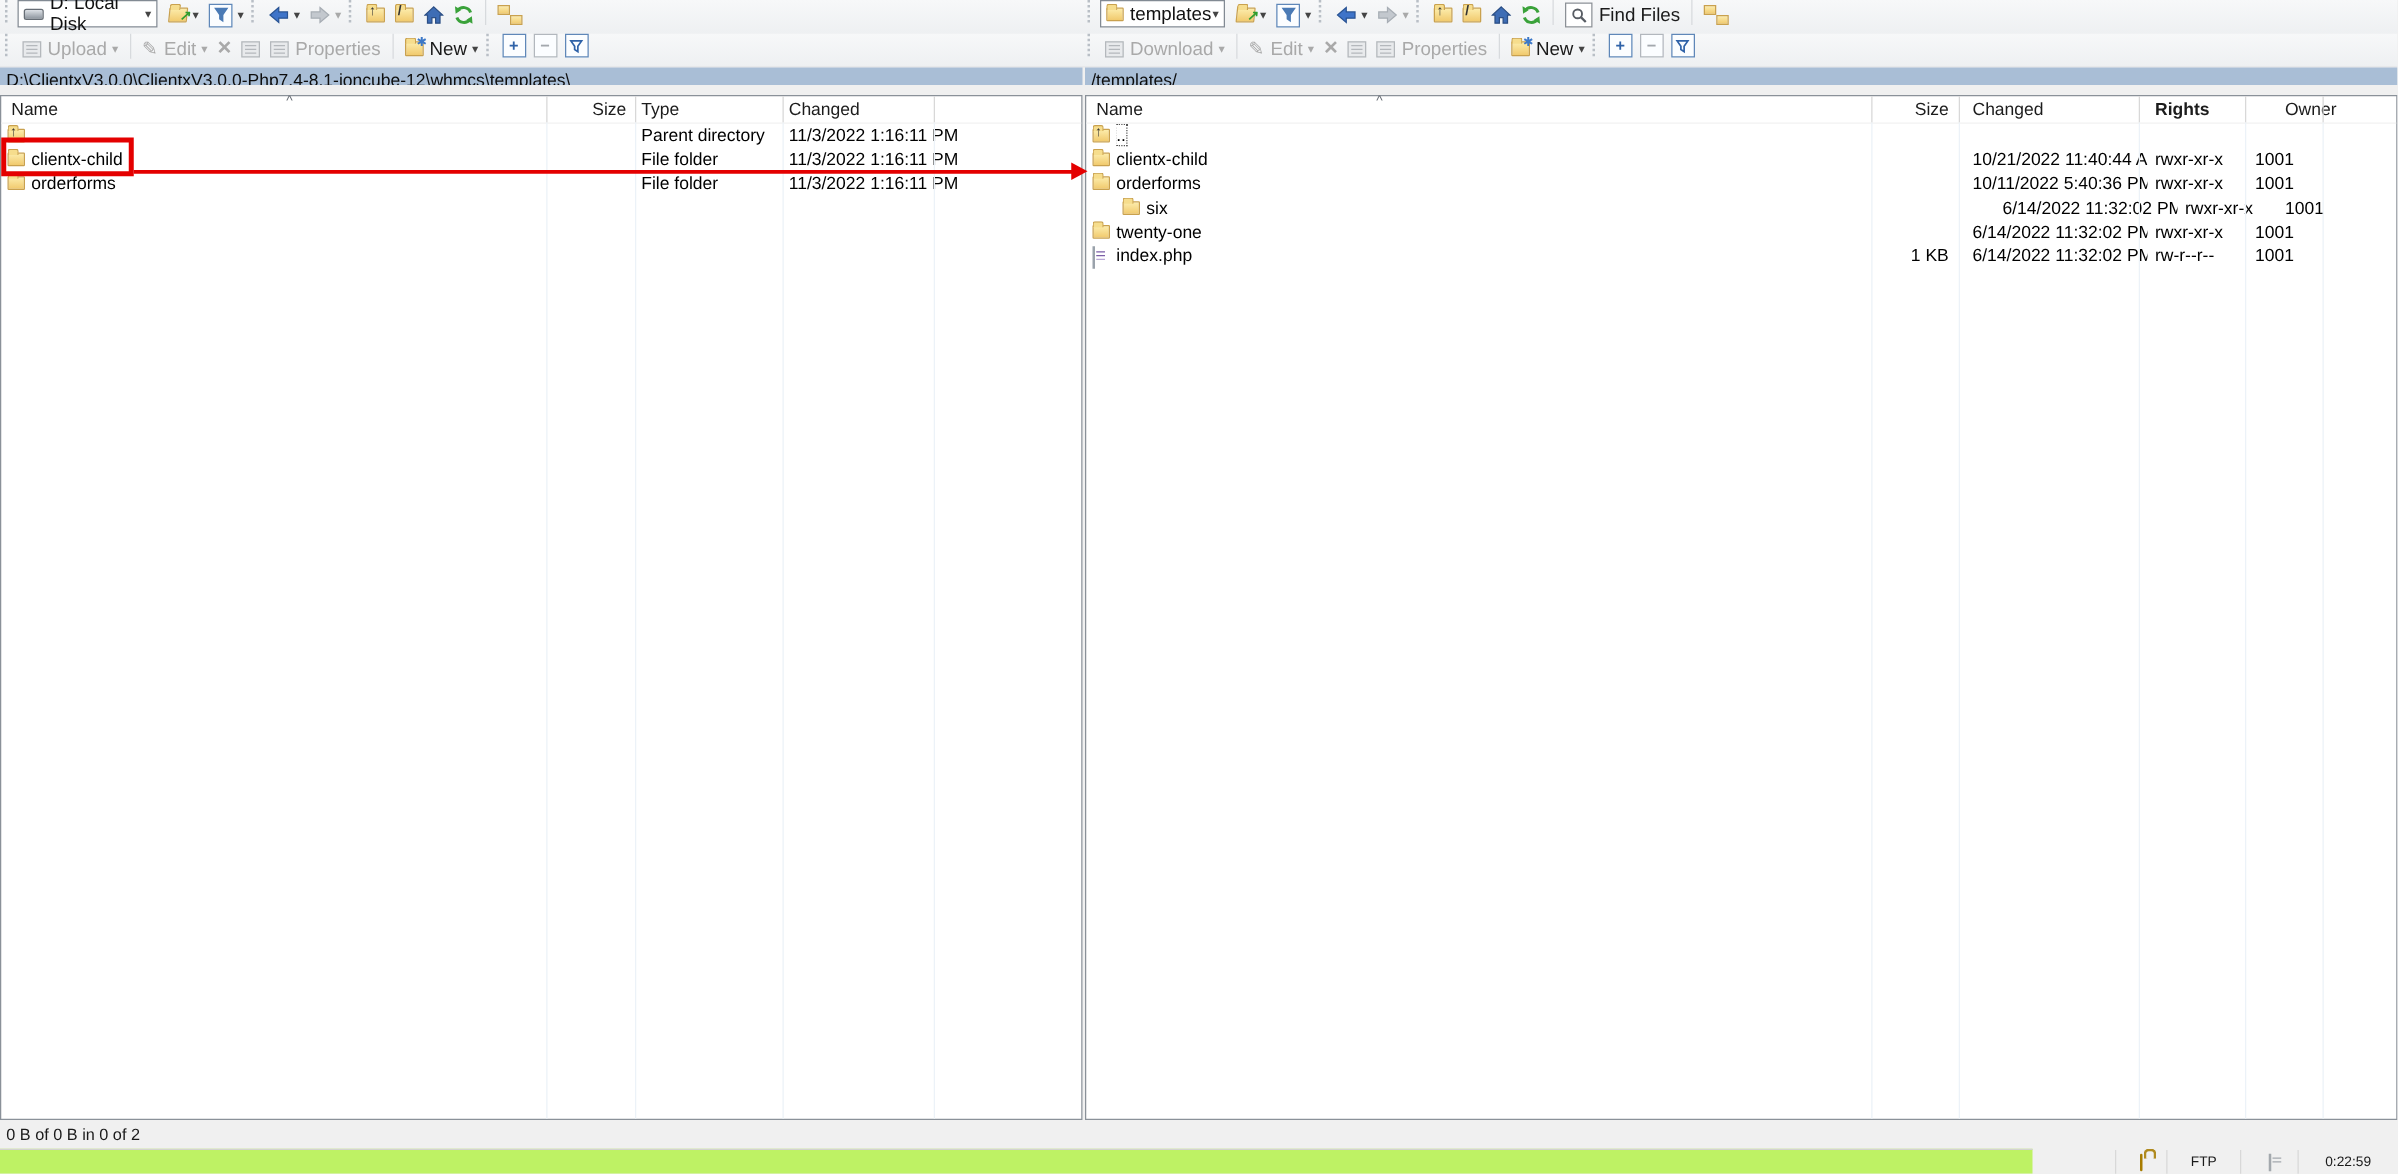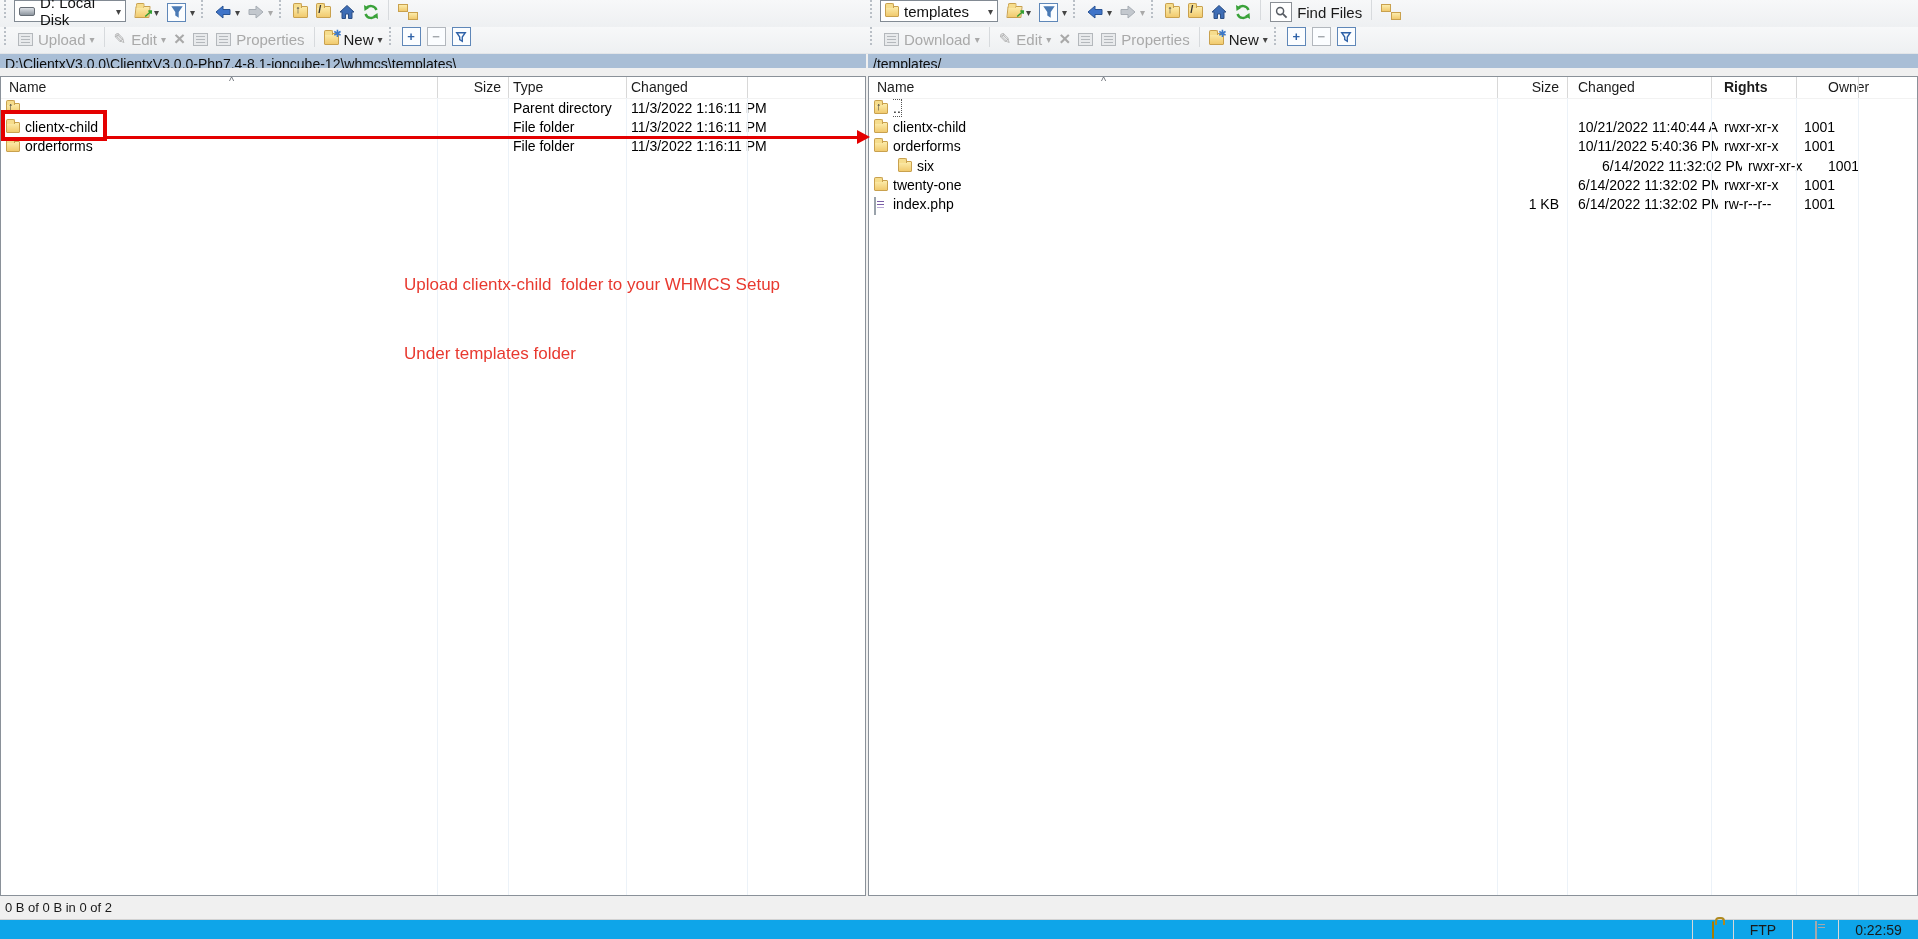--- a/index.html
+++ b/index.html
@@ -61,21 +61,21 @@
   .rowico { position:absolute; left:5px; top:4px; }
   .fi.small { width:14px; height:11px; }
   .file-ico { position:relative; width:12px; height:14px; background:#fff; border:1px solid #9aa2ab; flex:none; }
   .file-ico::after { content:""; position:absolute; left:2px; top:3px; width:7px; height:1px; background:#7b5ea7; box-shadow:0 3px 0 #7b5ea7, 0 6px 0 #b9a9d6; }
   .focusname { outline:1px dotted #555; }
 
   
   .pstatus { position:absolute; top:897px; height:21px; background:#f0f0f0; font-size:13px; color:#1a1a1a; line-height:21px; padding-left:5px; }
   .pstatus.lft { left:0; width:866px; }
   .pstatus.rgt { left:868px; width:1050px; }
-  .gstatus { position:absolute; top:919px; left:0; width:1918px; height:20px; background:#0ea5e9; border-top:1px solid #d2d2d2; font-size:14px; color:#1a1a1a; }
+  .gstatus { position:absolute; top:919px; left:0; width:1626px; height:20px; background:#bef264; border-top:1px solid #d2d2d2; font-size:11px; color:#1a1a1a; }
   .gcell { position:absolute; top:0; height:20px; line-height:20px; text-align:center; border-left:1px solid #d8d8d8; }
   .lockico { position:relative; width:12px; height:9px; background:linear-gradient(#f2c33c,#cf9a10); border:1px solid #a87c00; border-radius:1px; margin:8px auto 0; }
   .lockico::before { content:""; position:absolute; left:2px; top:-5px; width:6px; height:6px; border:2px solid #b08a1f; border-bottom:none; border-radius:4px 4px 0 0; }
   .srvico { width:13px; height:10px; border:1px solid #a3a8ad; background:#e8eaec; margin:5px auto 0; position:relative; }
   .srvico::after { content:""; position:absolute; left:2px; top:2px; width:7px; height:1px; background:#a3a8ad; box-shadow:0 3px 0 #a3a8ad; }
 
   
   #red-rect { position:absolute; left:1px; top:110px; width:106px; height:31px; border:4px solid #e40000; }
   #red-line { position:absolute; left:107px; top:136px; width:751px; height:3px; background:#e40000; }
   #red-head { position:absolute; left:857px; top:130px; width:0; height:0; border-top:7px solid transparent; border-bottom:7px solid transparent; border-left:13px solid #e40000; }
@@ -148,21 +148,21 @@
       <div class="sep"></div>
       <div class="tbtn">
           <span class="syncico">
             <span class="f1"></span>
             <span class="f2"></span>
           </span>
         </div>
     </div>
     <div class="tbgroup rgt">
       <div class="grip"></div>
-      <div class="combo" style="width:118px;">
+      <div class="combo" style="width:100px;">
         <span class="fi small"></span>
         <span style="margin-left:5px;">templates</span>
         <span class="dd" style="margin-left:auto;">▾</span>
       </div>
       <div class="tbtn" style="margin-left:5px;">
         <span class="fi fi-open">
             <span class="ovl" style="color:#2f9e2f;left:8px;top:1px;">↗</span>
           </span>
         <span class="dd">▾</span>
       </div>
@@ -425,18 +425,14 @@
   <div class="gstatus">
     <div class="gcell" style="left:1692px;width:41px;"><span class="lockico"></span></div>
     <div class="gcell" style="left:1733px;width:59px;">FTP</div>
     <div class="gcell" style="left:1792px;width:46px;"><span class="srvico"></span></div>
     <div class="gcell" style="left:1838px;width:80px;border-right:none;">0:22:59</div>
   </div>
 
   <div id="red-rect" style="border-color: rgb(228, 0, 0);"></div>
   <div id="red-line" style="background: rgb(228, 0, 0);"></div>
   <div id="red-head" style="border-left-color: rgb(228, 0, 0);"></div>
-  <div id="annotation" style="color: rgb(232, 57, 47);">
-    <div>Upload clientx-child  folder to your WHMCS Setup</div>
-    <div>Under templates folder</div>
-  </div>
 
 </div>
 
 </body></html>

